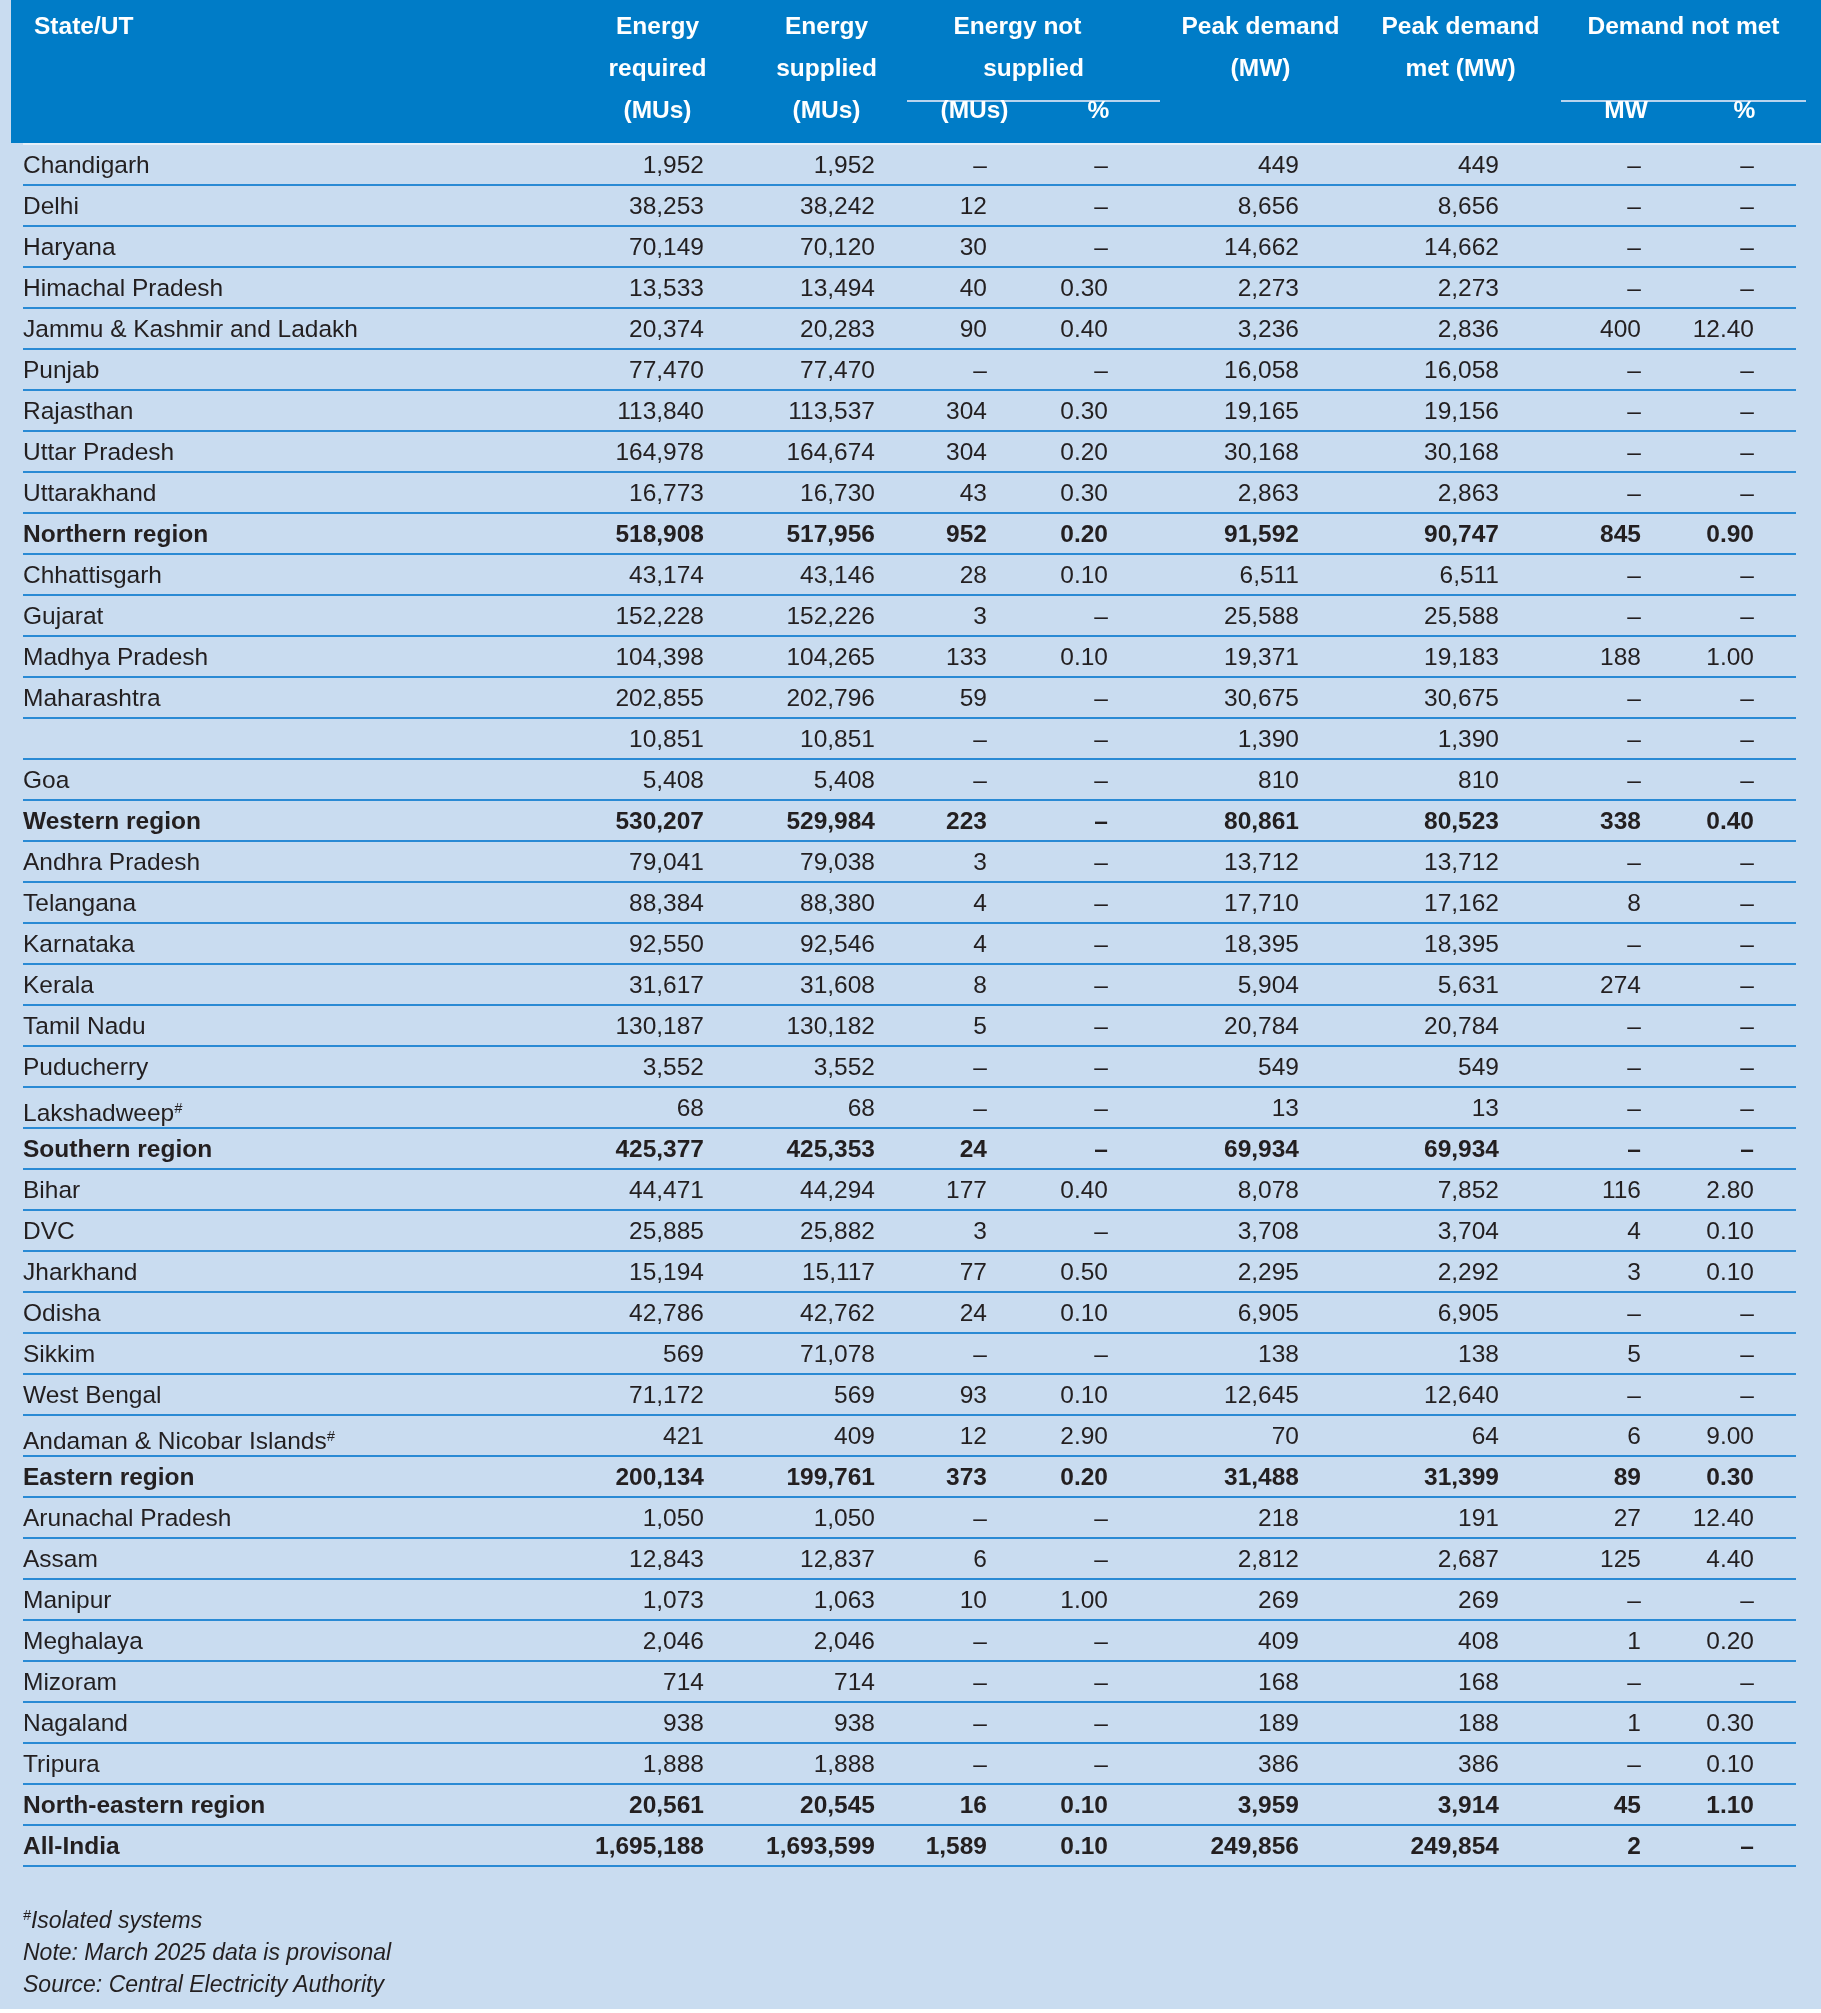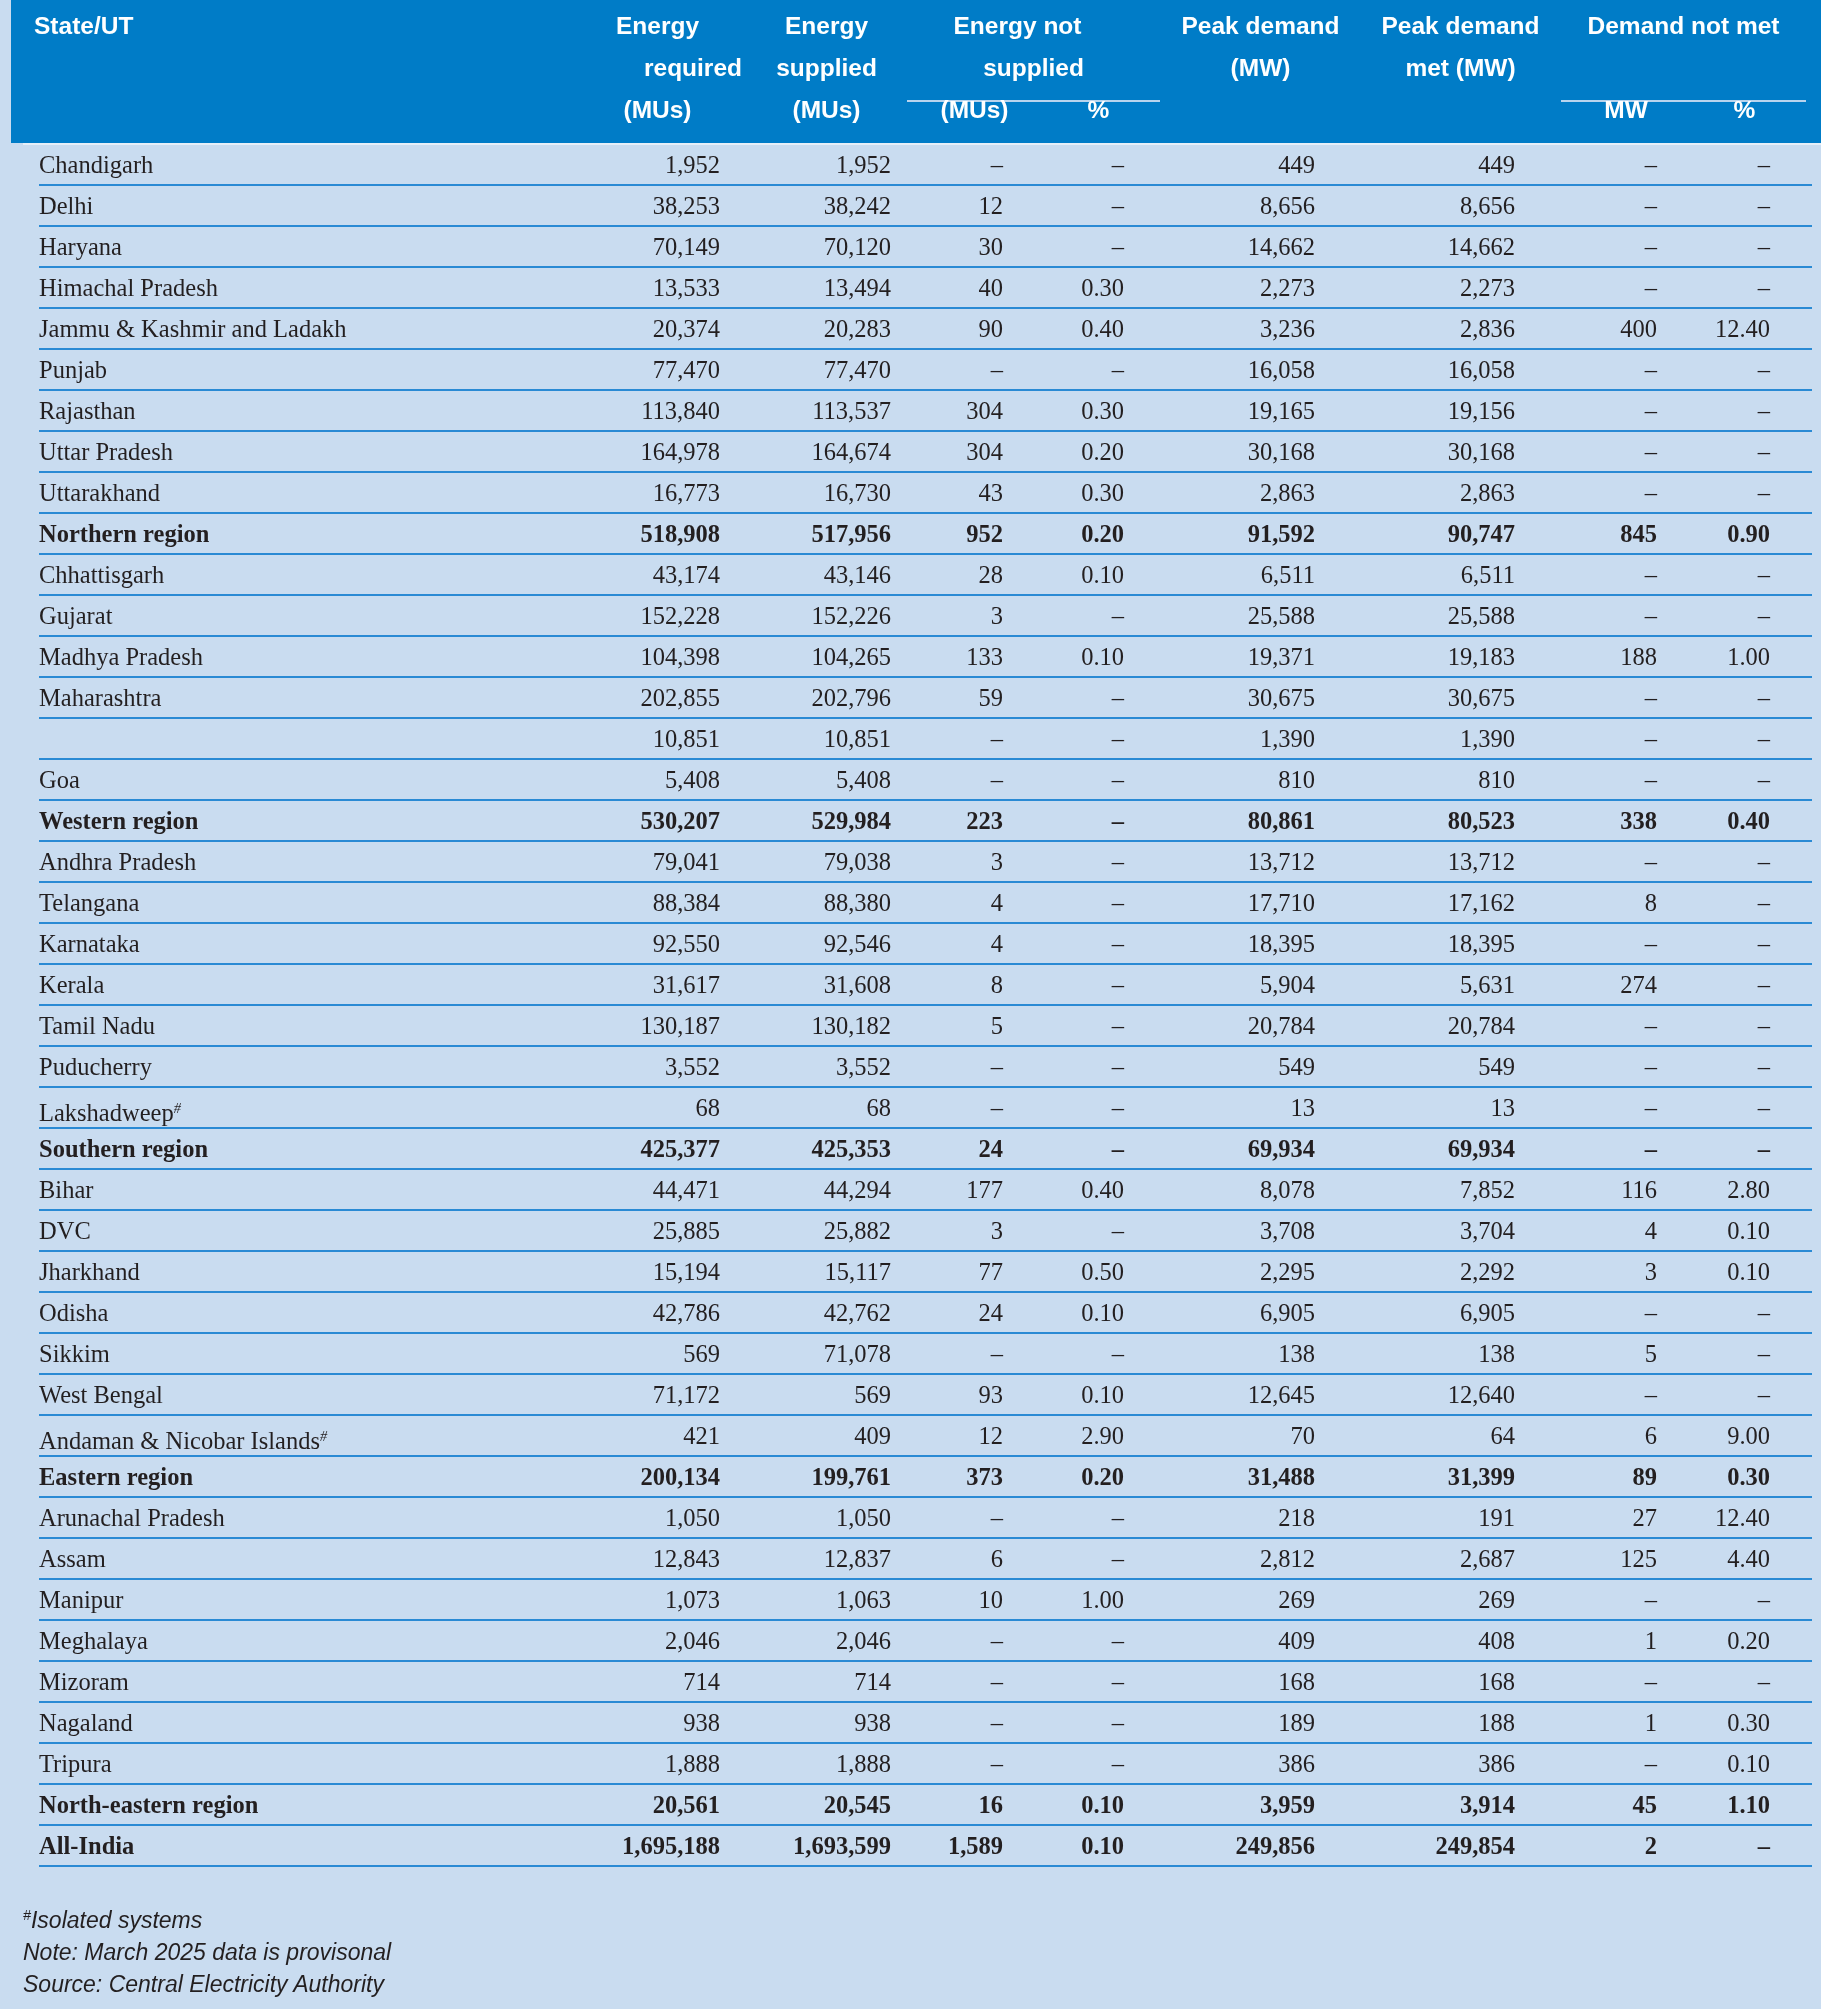--- a/index.html
+++ b/index.html
@@ -23,21 +23,21 @@
     background: #e6eff8;
   }
   .hcell {
     position: absolute; color: #ffffff; font-weight: bold; font-size: 24.5px;
     line-height: 42px; white-space: nowrap; text-align: center;
   }
   .hcell.left { text-align: left; }
   .hline {
     position: absolute; height: 1.7px; background: #b8d4ee;
   }
-  .rows { position: absolute; left: 16px; top: 145px; width: 1522px; font-family: Liberation Serif, serif; }
+  .rows { position: absolute; left: 0; top: 145px; width: 1522px; }
   .row {
     position: relative; height: 41px; width: 1822px;
   }
   .row::after {
     content: ""; position: absolute; left: 23px; width: 1773px; bottom: 0;
     height: 1.7px; background: #2a8ad4;
   }
   .cell {
     position: absolute; top: 0; height: 40px; line-height: 40px;
     font-size: 24.5px; white-space: nowrap;
@@ -62,21 +62,21 @@
 </style>
 </head>
 <body>
 
 <div class="panel"></div>
 
 <div class="header">
   <div class="hcell left" style="left:23px; top:5px;">State/UT</div>
 
   <div class="hcell" style="left:562px; width:169px; top:5px;">Energy</div>
-  <div class="hcell" style="left:562px; width:169px; top:47px;text-align:right;">required</div>
+  <div class="hcell" style="left:562px; width:169px; top:47px;">required</div>
   <div class="hcell" style="left:562px; width:169px; top:89px;">(MUs)</div>
 
   <div class="hcell" style="left:731px; width:169px; top:5px;">Energy</div>
   <div class="hcell" style="left:731px; width:169px; top:47px;">supplied</div>
   <div class="hcell" style="left:731px; width:169px; top:89px;">(MUs)</div>
 
   <div class="hcell" style="left:880px; width:253px; top:5px;">Energy not</div>
   <div class="hcell" style="left:896px; width:253px; top:47px;">supplied</div>
   <div class="hline" style="left:896px; width:253px; top:100px;"></div>
   <div class="hcell" style="left:896px; width:135px; top:89px;">(MUs)</div>

